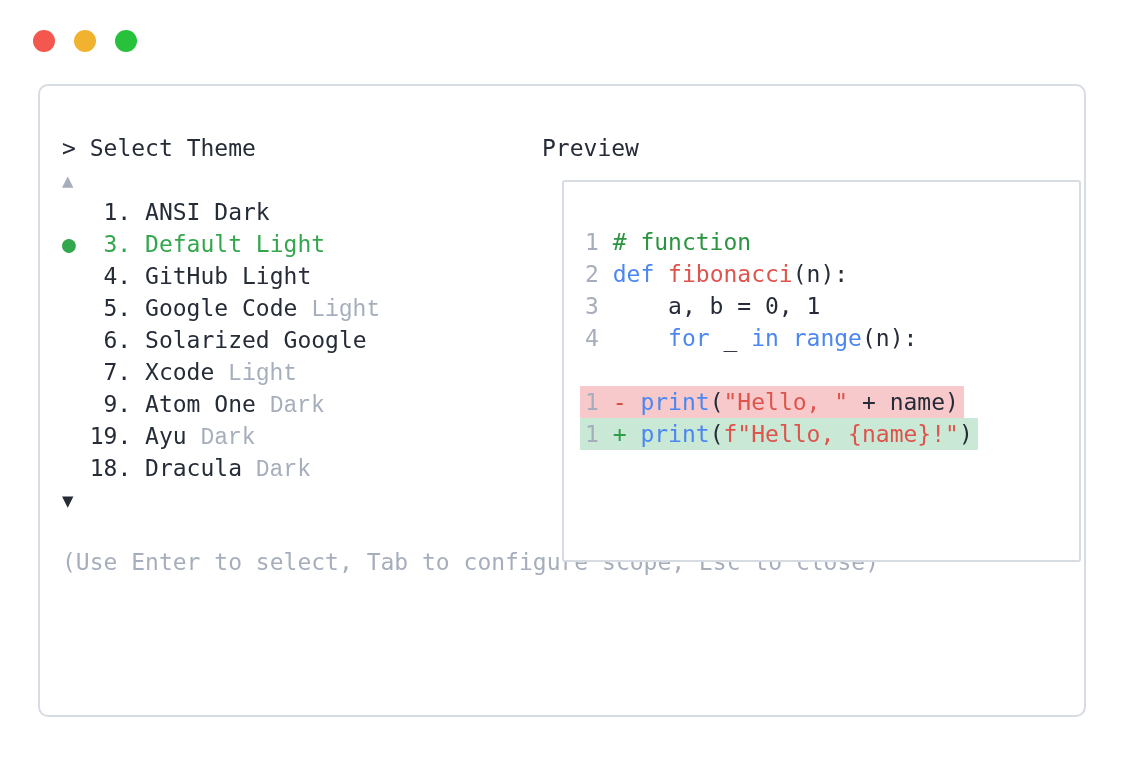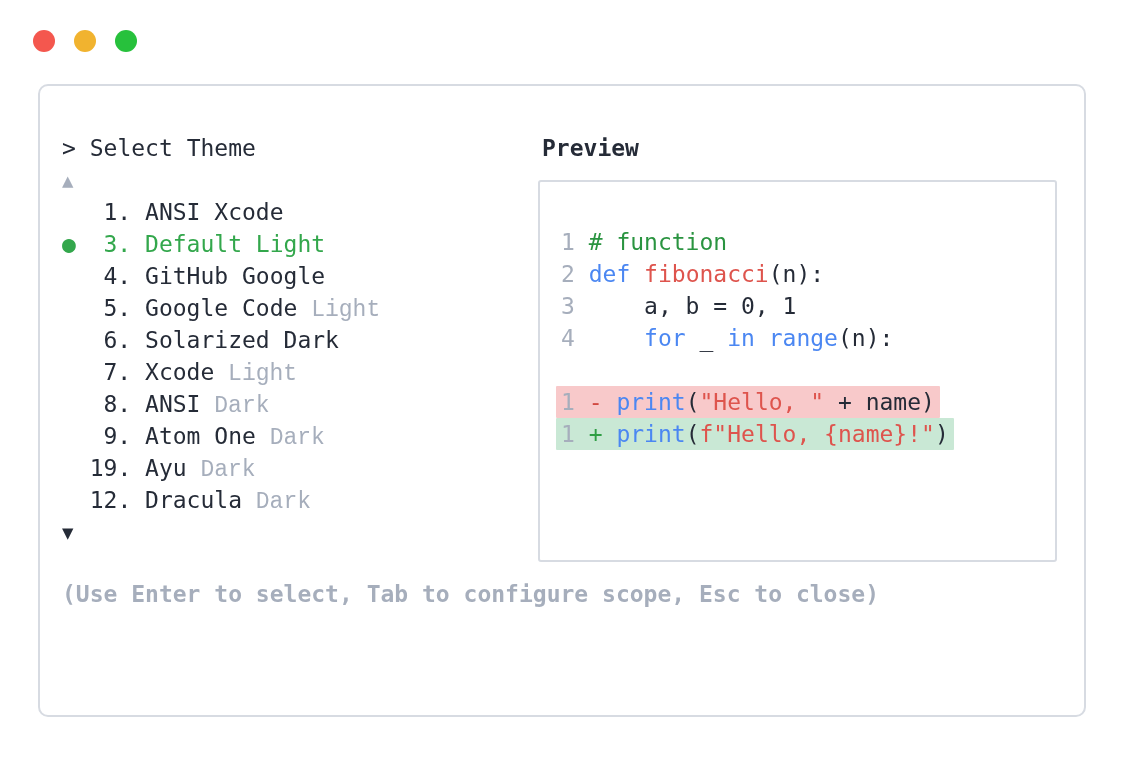--- a/index.html
+++ b/index.html
@@ -24,25 +24,25 @@
   .row{height:32px;white-space:pre;}
   .prompt-row{color:var(--text);}
   .arrow-up{color:var(--muted);font-size:19px;}
   .arrow-down{color:var(--text);font-size:19px;}
   .trow{height:32px;white-space:pre;cursor:default;}
   .marker{display:inline-block;width:2ch;color:var(--green);}
   .num{display:inline-block;width:3ch;text-align:right;}
   .tname{}
   .trow.selected .num,.trow.selected .tname{color:var(--green);}
   .muted{color:var(--muted);font-family:Liberation Mono, monospace;}
-  .hint{margin-top:30px;color:var(--muted);white-space:pre;font-weight:bold;}
+  .hint{margin-top:30px;color:var(--muted);white-space:pre;}
   .right-col{position:absolute;left:502px;top:46px;}
-  .preview-label{height:32px;font-weight:bold;}
+  .preview-label{height:32px;}
   .preview-box{
-    position:absolute;left:498px;top:94px;width:519px;height:382px;
+    position:absolute;left:522px;top:94px;width:519px;height:382px;
     border:2px solid var(--border);border-radius:3px;background:#ffffff;
     padding:44px 0 0 16px;overflow:hidden;
   }
   .cline{height:32px;white-space:pre;}
   .chl{display:inline-block;padding:0 5px;border-radius:1px;}
   .chl.removed{background:var(--bg-del);}
   .chl.added{background:var(--bg-ins);}
   .ln{display:inline-block;width:1ch;text-align:right;margin-right:1ch;color:var(--muted);}
   .tok-comment{color:var(--comment);}
   .tok-kw{color:var(--kw);}
@@ -60,30 +60,29 @@
   <div class="dot" style="background: rgb(241, 179, 47);"></div>
   <div class="dot" style="background: rgb(39, 193, 60);"></div>
 </div>
 
 <div class="panel">
 
   <div class="left-col">
     <div class="row prompt-row"><span>&gt;</span> <span>Select Theme</span></div>
     <div class="row arrow-up">▲</div>
     <div id="theme-list">
-        <div class="trow"><span class="marker">  </span><span class="num">1.</span><span class="tname"> ANSI Xcode</span></div>
+        <div class="trow"><span class="marker">  </span><span class="num">1.</span><span class="tname"> ANSI Dark</span></div>
         <div class="trow selected"><span class="marker">● </span><span class="num">3.</span><span class="tname"> Default Light</span></div>
-        <div class="trow"><span class="marker">  </span><span class="num">4.</span><span class="tname"> GitHub Google</span></div>
+        <div class="trow"><span class="marker">  </span><span class="num">4.</span><span class="tname"> GitHub Light</span></div>
         <div class="trow"><span class="marker">  </span><span class="num">5.</span><span class="tname"> Google Code<span class="muted"> Light</span></span></div>
-        <div class="trow"><span class="marker">  </span><span class="num">6.</span><span class="tname"> Solarized Dark</span></div>
+        <div class="trow"><span class="marker">  </span><span class="num">6.</span><span class="tname"> Solarized Google</span></div>
         <div class="trow"><span class="marker">  </span><span class="num">7.</span><span class="tname"> Xcode<span class="muted"> Light</span></span></div>
-        <div class="trow"><span class="marker">  </span><span class="num">8.</span><span class="tname"> ANSI<span class="muted"> Dark</span></span></div>
         <div class="trow"><span class="marker">  </span><span class="num">9.</span><span class="tname"> Atom One<span class="muted"> Dark</span></span></div>
         <div class="trow"><span class="marker">  </span><span class="num">19.</span><span class="tname"> Ayu<span class="muted"> Dark</span></span></div>
-        <div class="trow"><span class="marker">  </span><span class="num">12.</span><span class="tname"> Dracula<span class="muted"> Dark</span></span></div>
+        <div class="trow"><span class="marker">  </span><span class="num">18.</span><span class="tname"> Dracula<span class="muted"> Dark</span></span></div>
       </div>
     <div class="row arrow-down">▼</div>
     <div class="hint">(Use Enter to select, Tab to configure scope, Esc to close)</div>
   </div>
 
   <div class="right-col">
     <div class="preview-label">Preview</div>
   </div>
 
   <div class="preview-box">

